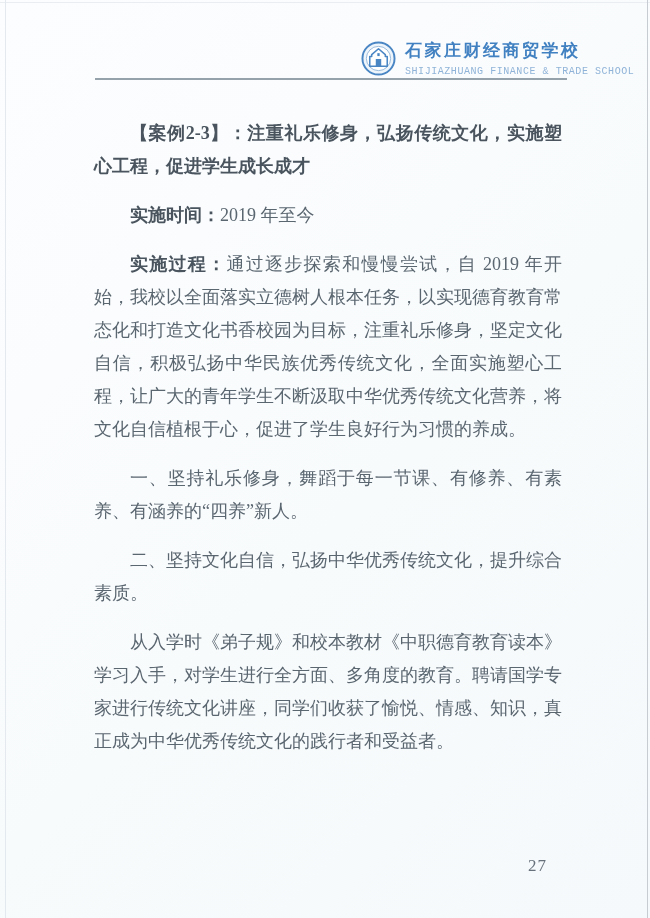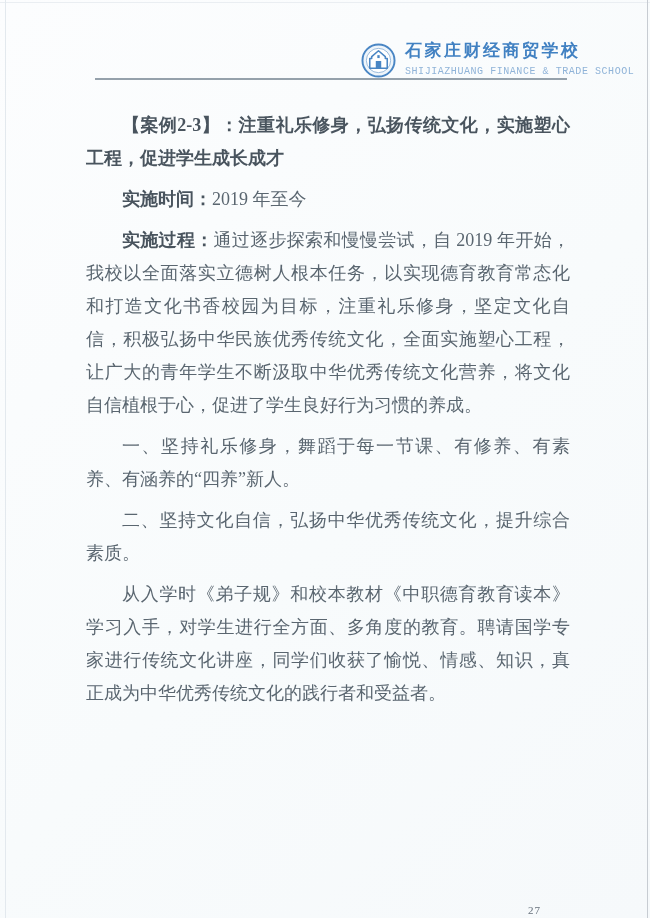--- a/index.html
+++ b/index.html
@@ -30,21 +30,21 @@
     position: absolute; left: 0; right: 0; top: 2px; height: 1px;
     background: #eaeef2;
   }
 
   
   .header-logo {
     position: absolute;
     left: 361px;
     top: 41px;
     display: flex;
-    align-items: flex-end;
+    align-items: flex-start;
     gap: 9px;
   }
   .emblem {
     width: 35px;
     height: 35px;
     display: block;
   }
   .school-names { display: block; }
   .school-zh {
     font-family: "Liberation Sans", sans-serif;
@@ -78,38 +78,38 @@
     left: 78px;
     top: 101px;
     width: 500px;
     color: #5a6670;
     font-size: 18px;
     line-height: 33px;
     text-align: justify;
     text-justify: inter-ideograph;
   }
   .doc-body p {
-    margin: 8px;
+    margin: 16px;
     text-indent: 2em;
   }
   .doc-title {
     font-weight: bold;
     color: #49545e;
   }
   .lbl {
     font-weight: bold;
     color: #49545e;
   }
 
   
   .page-number {
     position: absolute;
     left: 528px;
-    top: 904px;
-    font-size: 11px;
+    top: 856px;
+    font-size: 17px;
     color: #67717c;
     letter-spacing: 1px;
   }
 </style>
 </head>
 <body>
 
 <div class="page">
 
   <div class="edge-top"></div>

